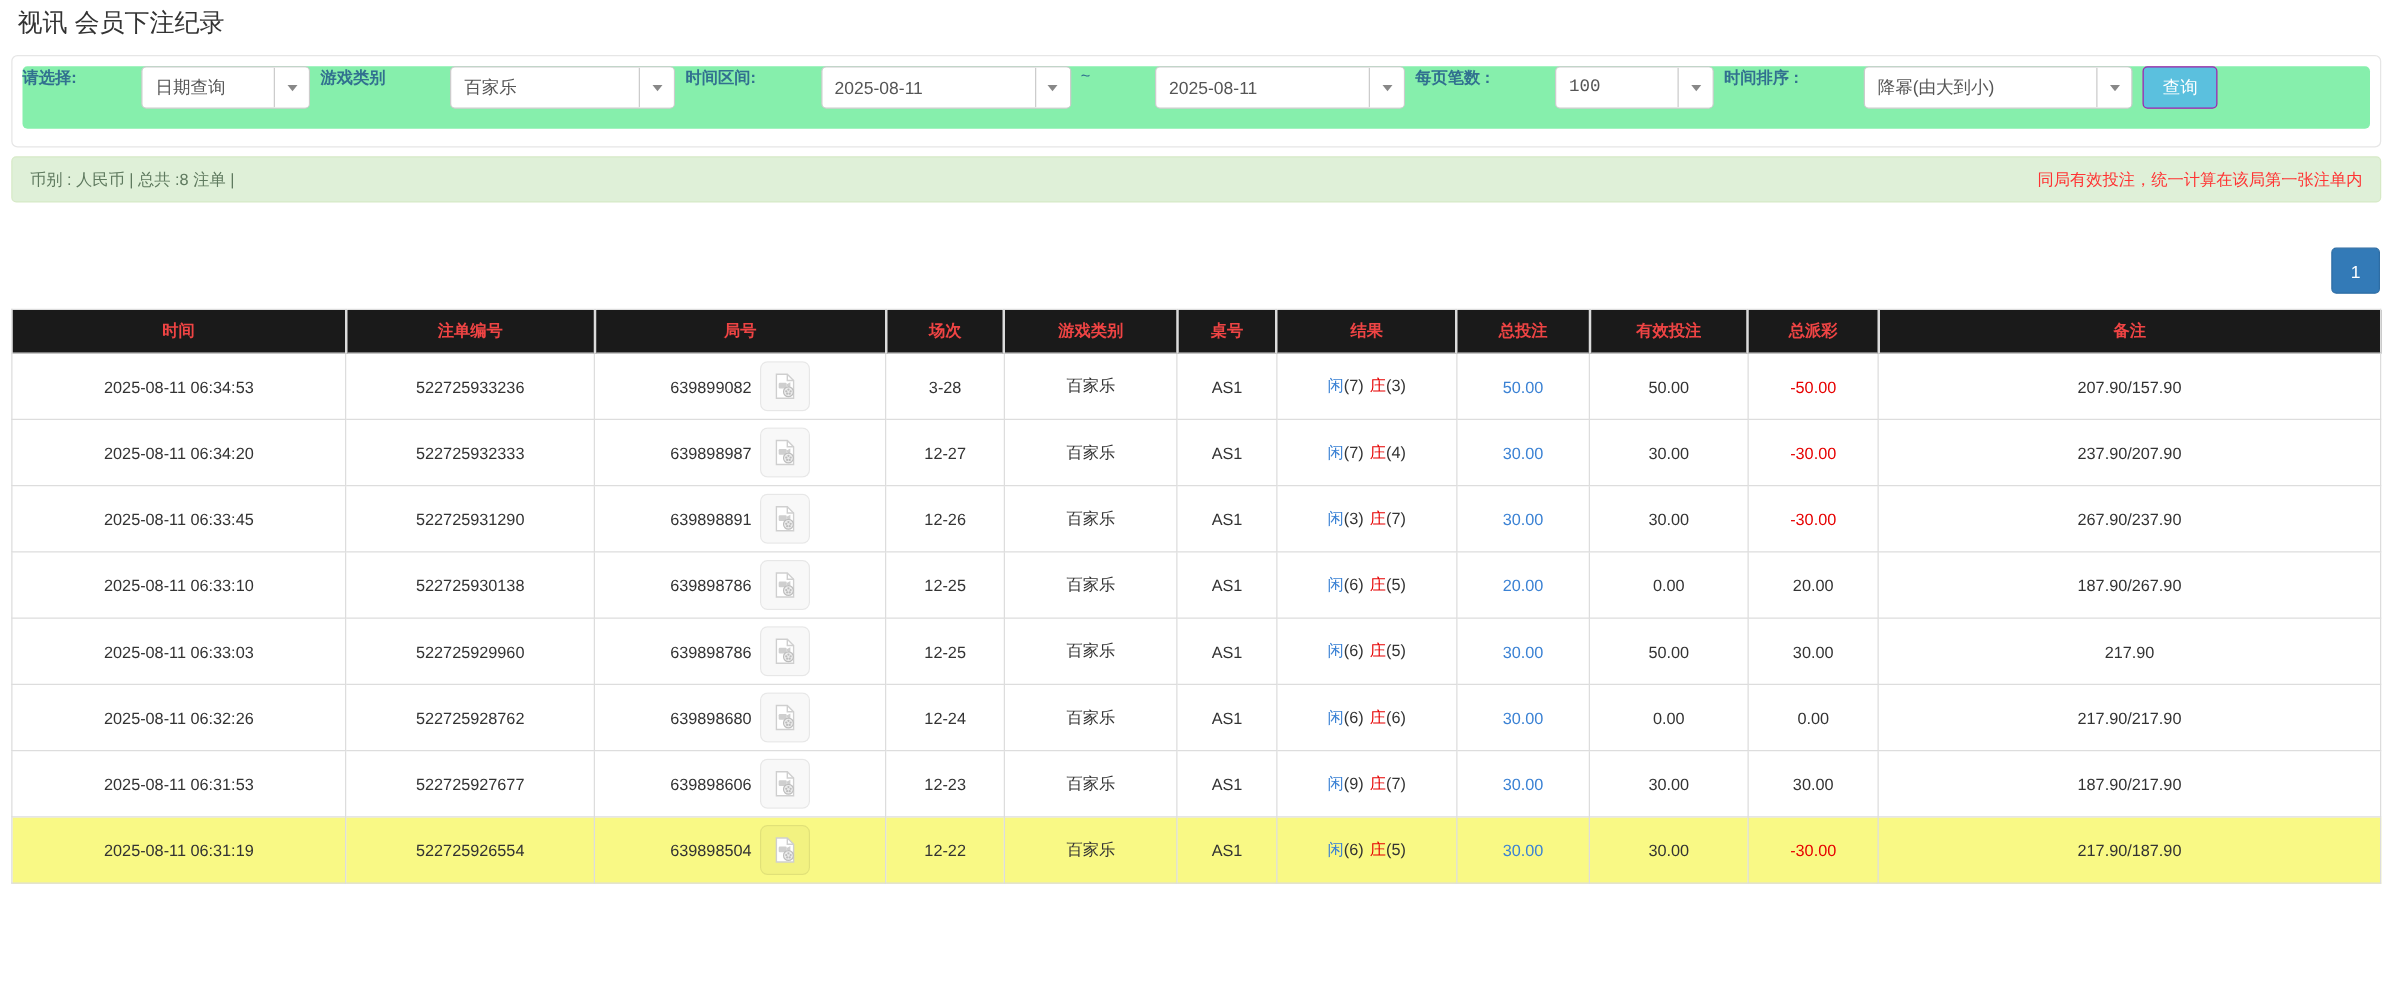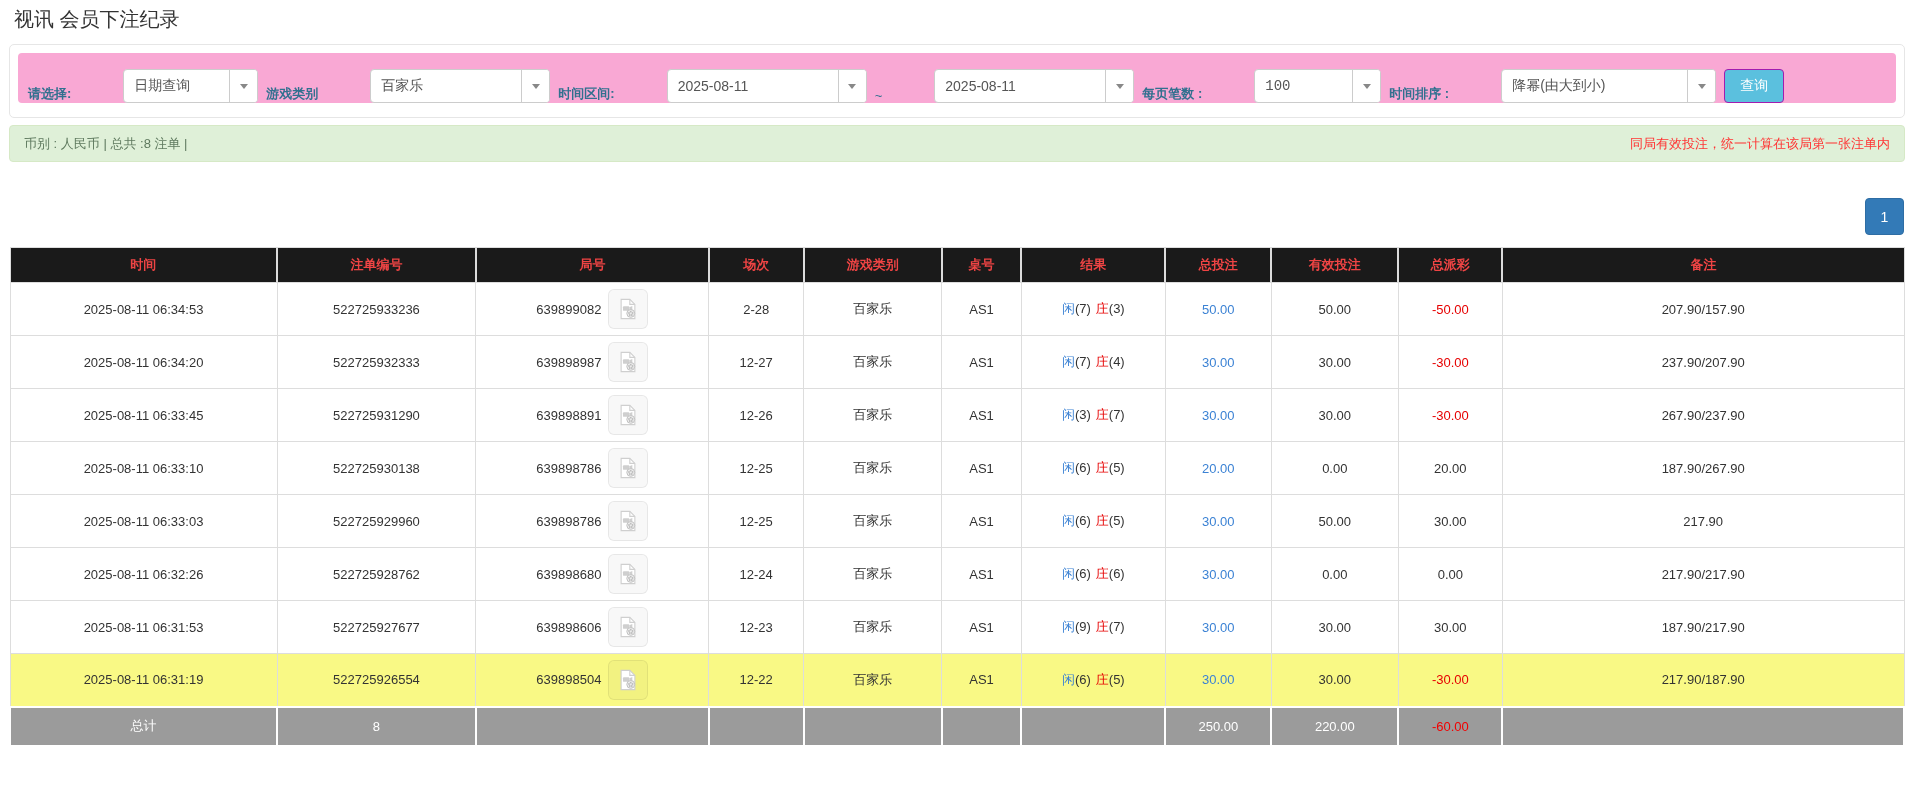--- a/index.html
+++ b/index.html
@@ -8,21 +8,21 @@
     width:1914px; height:804px; overflow:hidden;
     font-family:"Liberation Sans","DejaVu Sans",sans-serif;
     color:#333; padding:6px 9px 0 9px;
   }
 
   
   .page-title { font-size:20px; font-weight:500; color:#333; margin:0 0 12px 5px; line-height:26px; }
 
   
   .filter-panel { border:1px solid #e6e6e6; border-radius:5px; padding:8px 8px 14px 8px; margin-bottom:7px; background:#fff; }
-  .filter-bar { background:#f9a8d4; border-radius:4px; height:50px; display:flex; align-items:flex-end; padding:0 10px; gap:8px; }
+  .filter-bar { background:#86efac; border-radius:4px; height:50px; display:flex; align-items:flex-start; padding:0 0; gap:8px; }
   .flabel { font-size:13px; font-weight:bold; color:#31708f; white-space:nowrap; }
   .combo { display:flex; align-items:stretch; height:34px; background:#fff; border:1px solid #ccc; border-radius:4px; overflow:hidden; cursor:pointer;margin-left:44px; }
   .combo .txt { flex:1; display:flex; align-items:center; padding:0 10px; font-size:14px; color:#555; white-space:nowrap; overflow:hidden; }
   .combo .caret-box { width:28px; border-left:1px solid #ccc; display:flex; align-items:center; justify-content:center; background:#fff; }
   .caret { width:0; height:0; border-left:4px solid transparent; border-right:4px solid transparent; border-top:5px solid #888; }
   .w-query { width:135px; } .w-game { width:180px; } .w-date { width:200px; }
   .w-size { width:127px;font-family:Liberation Mono, monospace; } .w-sort { width:215px; }
   .tilde { font-size:13px; color:#31708f; }
   .search-btn { background:#5bc0de; border:1px solid #a21caf; color:#fff; font-size:14px; border-radius:4px; height:34px; padding:0 15px; cursor:pointer; font-family:inherit; }
 
@@ -164,21 +164,21 @@
                 <circle cx="15" cy="16.8" r="4.3" fill="#ececec" stroke="#bdbdbd" stroke-width="1"></circle>
                 <circle cx="15" cy="14.9" r="1" fill="#bdbdbd"></circle>
                 <circle cx="13.1" cy="16.4" r="1" fill="#bdbdbd"></circle>
                 <circle cx="16.9" cy="16.4" r="1" fill="#bdbdbd"></circle>
                 <circle cx="13.9" cy="18.5" r="1" fill="#bdbdbd"></circle>
                 <circle cx="16.1" cy="18.5" r="1" fill="#bdbdbd"></circle>
               </svg>
           </button>
         </div>
       </td>
-      <td>2-28</td>
+      <td>3-28</td>
       <td>百家乐</td>
       <td>AS1</td>
       <td>
         <span class="blue-text">闲</span><span>(7)</span><span class="red-text res-b">庄</span><span>(3)</span>
       </td>
       <td class="bet-link">50.00</td>
       <td>50.00</td>
       <td data-neg="true">-50.00</td>
       <td>207.90/157.90</td>
     </tr>
@@ -415,27 +415,14 @@
       <td>
         <span class="blue-text">闲</span><span>(6)</span><span class="red-text res-b">庄</span><span>(5)</span>
       </td>
       <td class="bet-link">30.00</td>
       <td>30.00</td>
       <td data-neg="true">-30.00</td>
       <td>217.90/187.90</td>
     </tr>
   </tbody>
   <tfoot>
-    <tr>
-      <td>总计</td>
-      <td>8</td>
-      <td></td>
-      <td></td>
-      <td></td>
-      <td></td>
-      <td></td>
-      <td>250.00</td>
-      <td>220.00</td>
-      <td class="neg">-60.00</td>
-      <td></td>
-    </tr>
   </tfoot>
 </table>
 
 </body></html>

